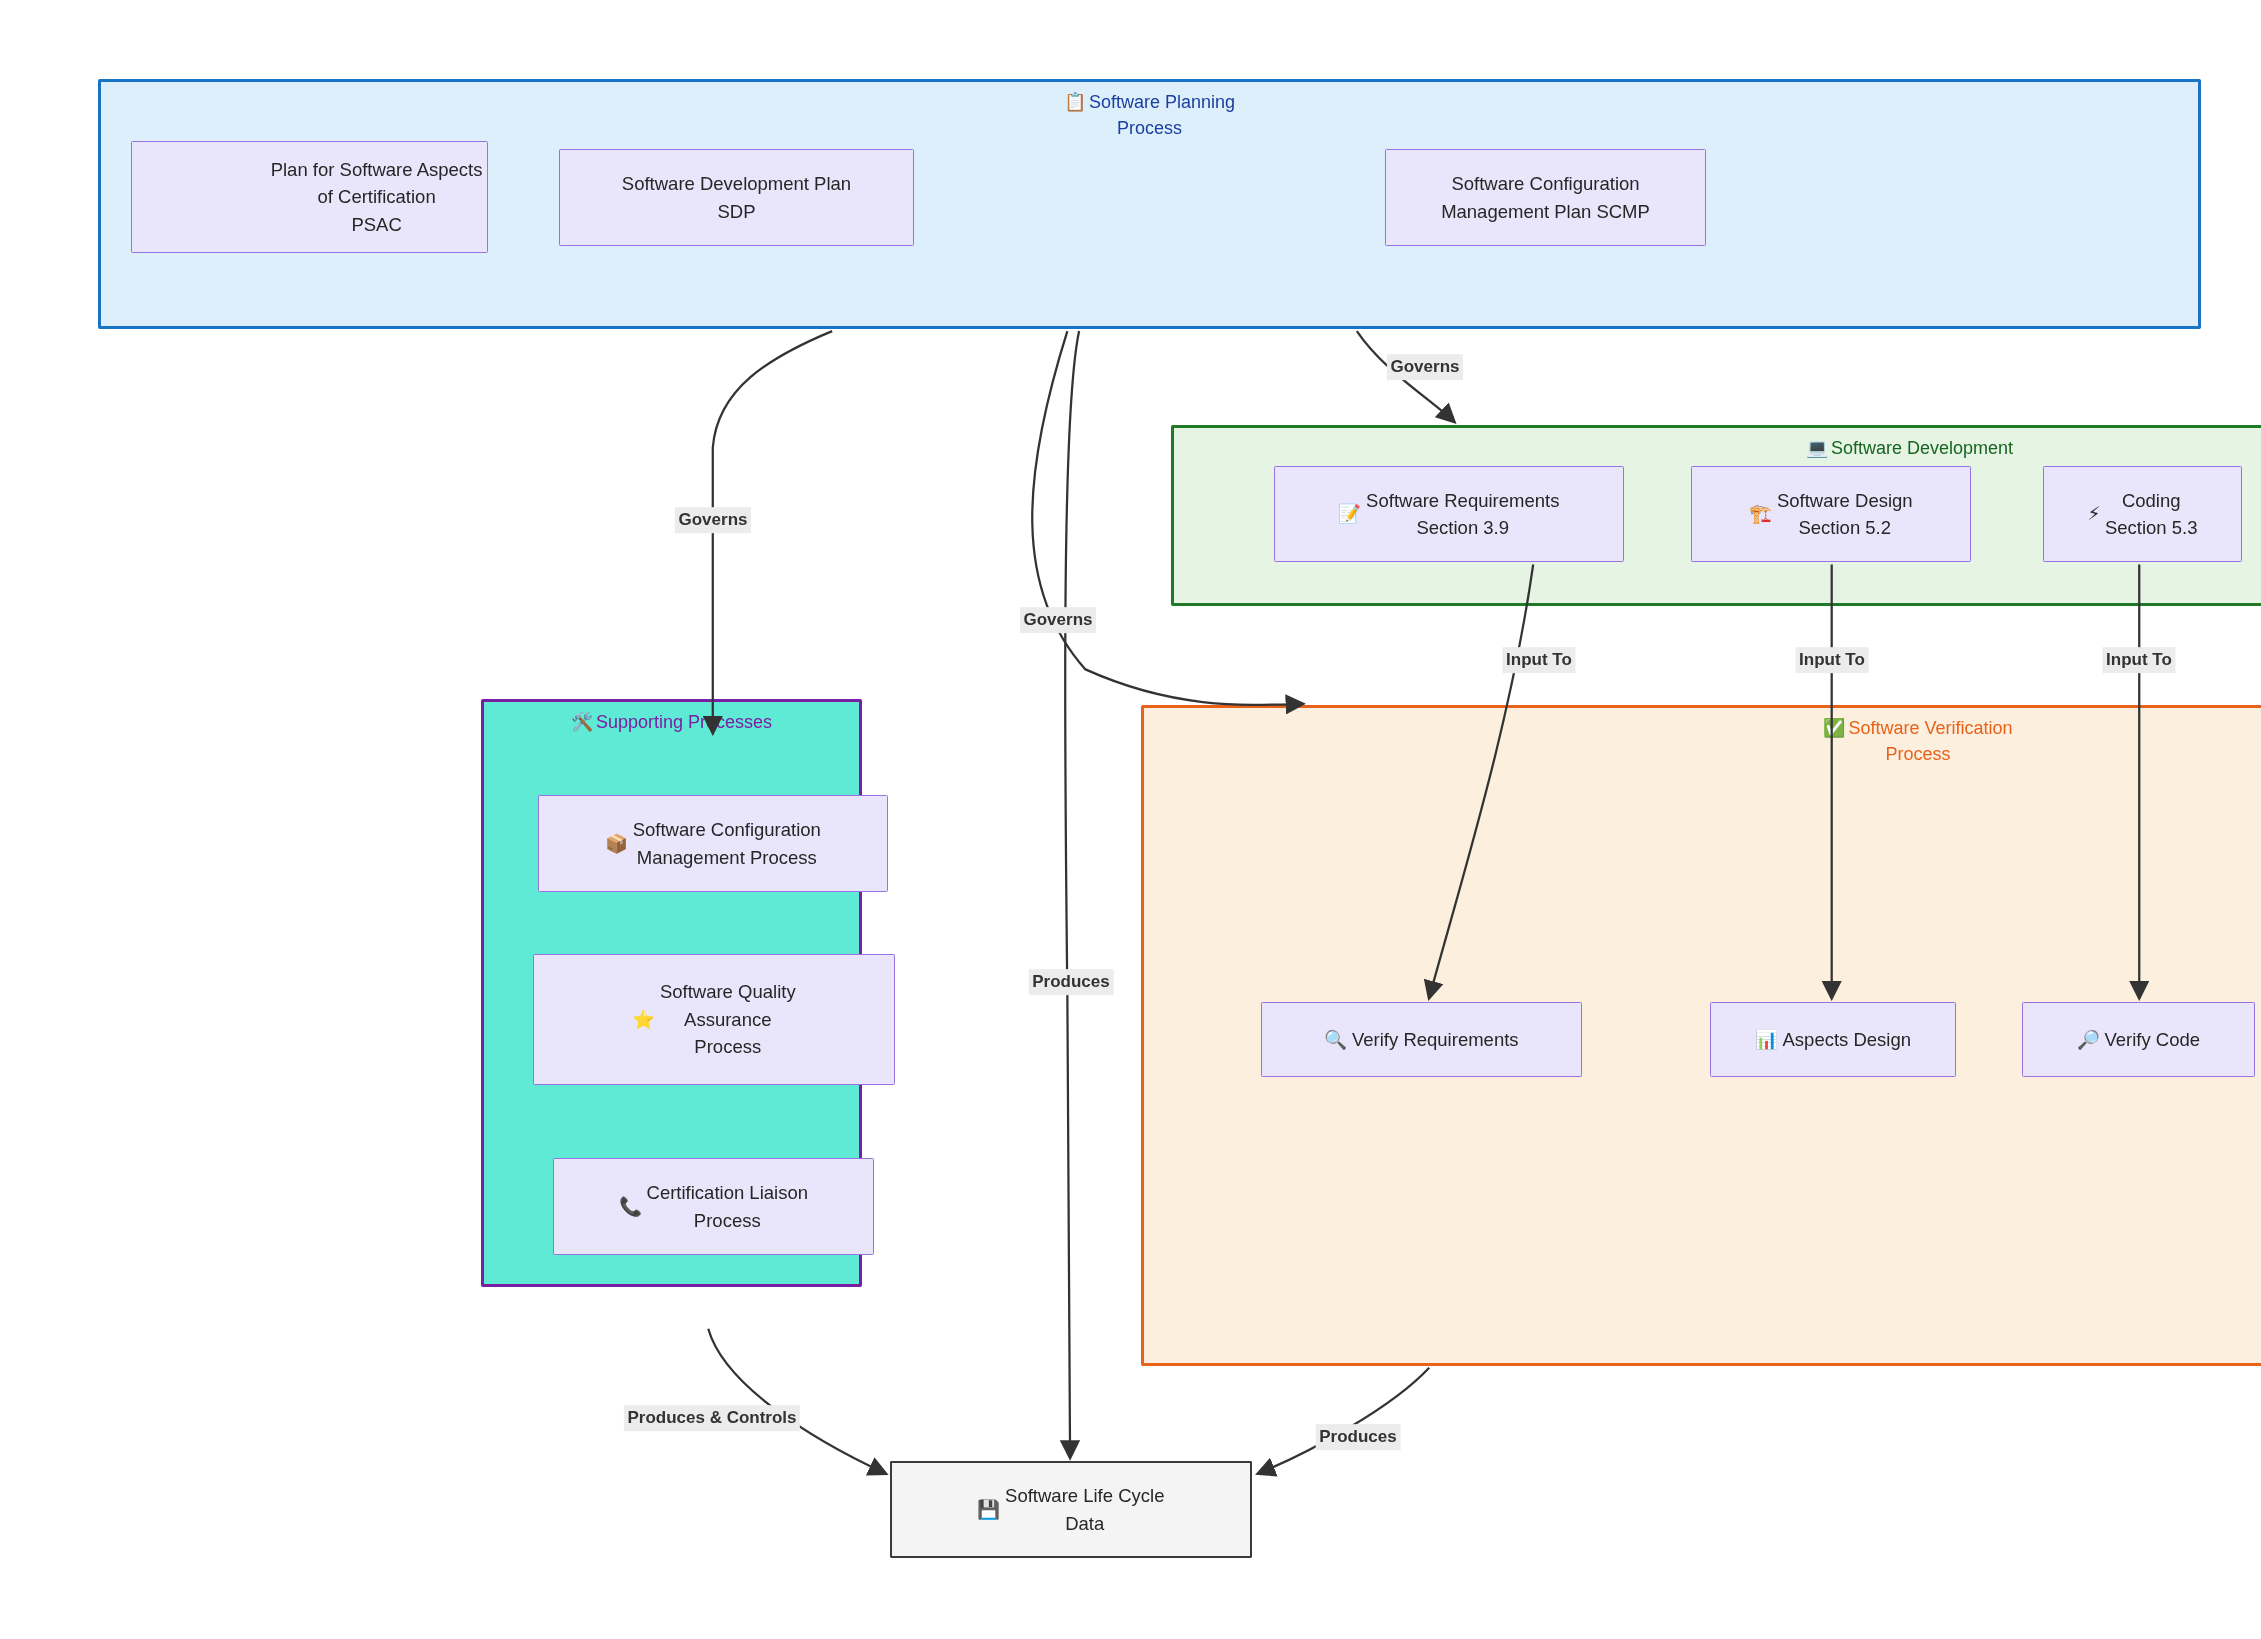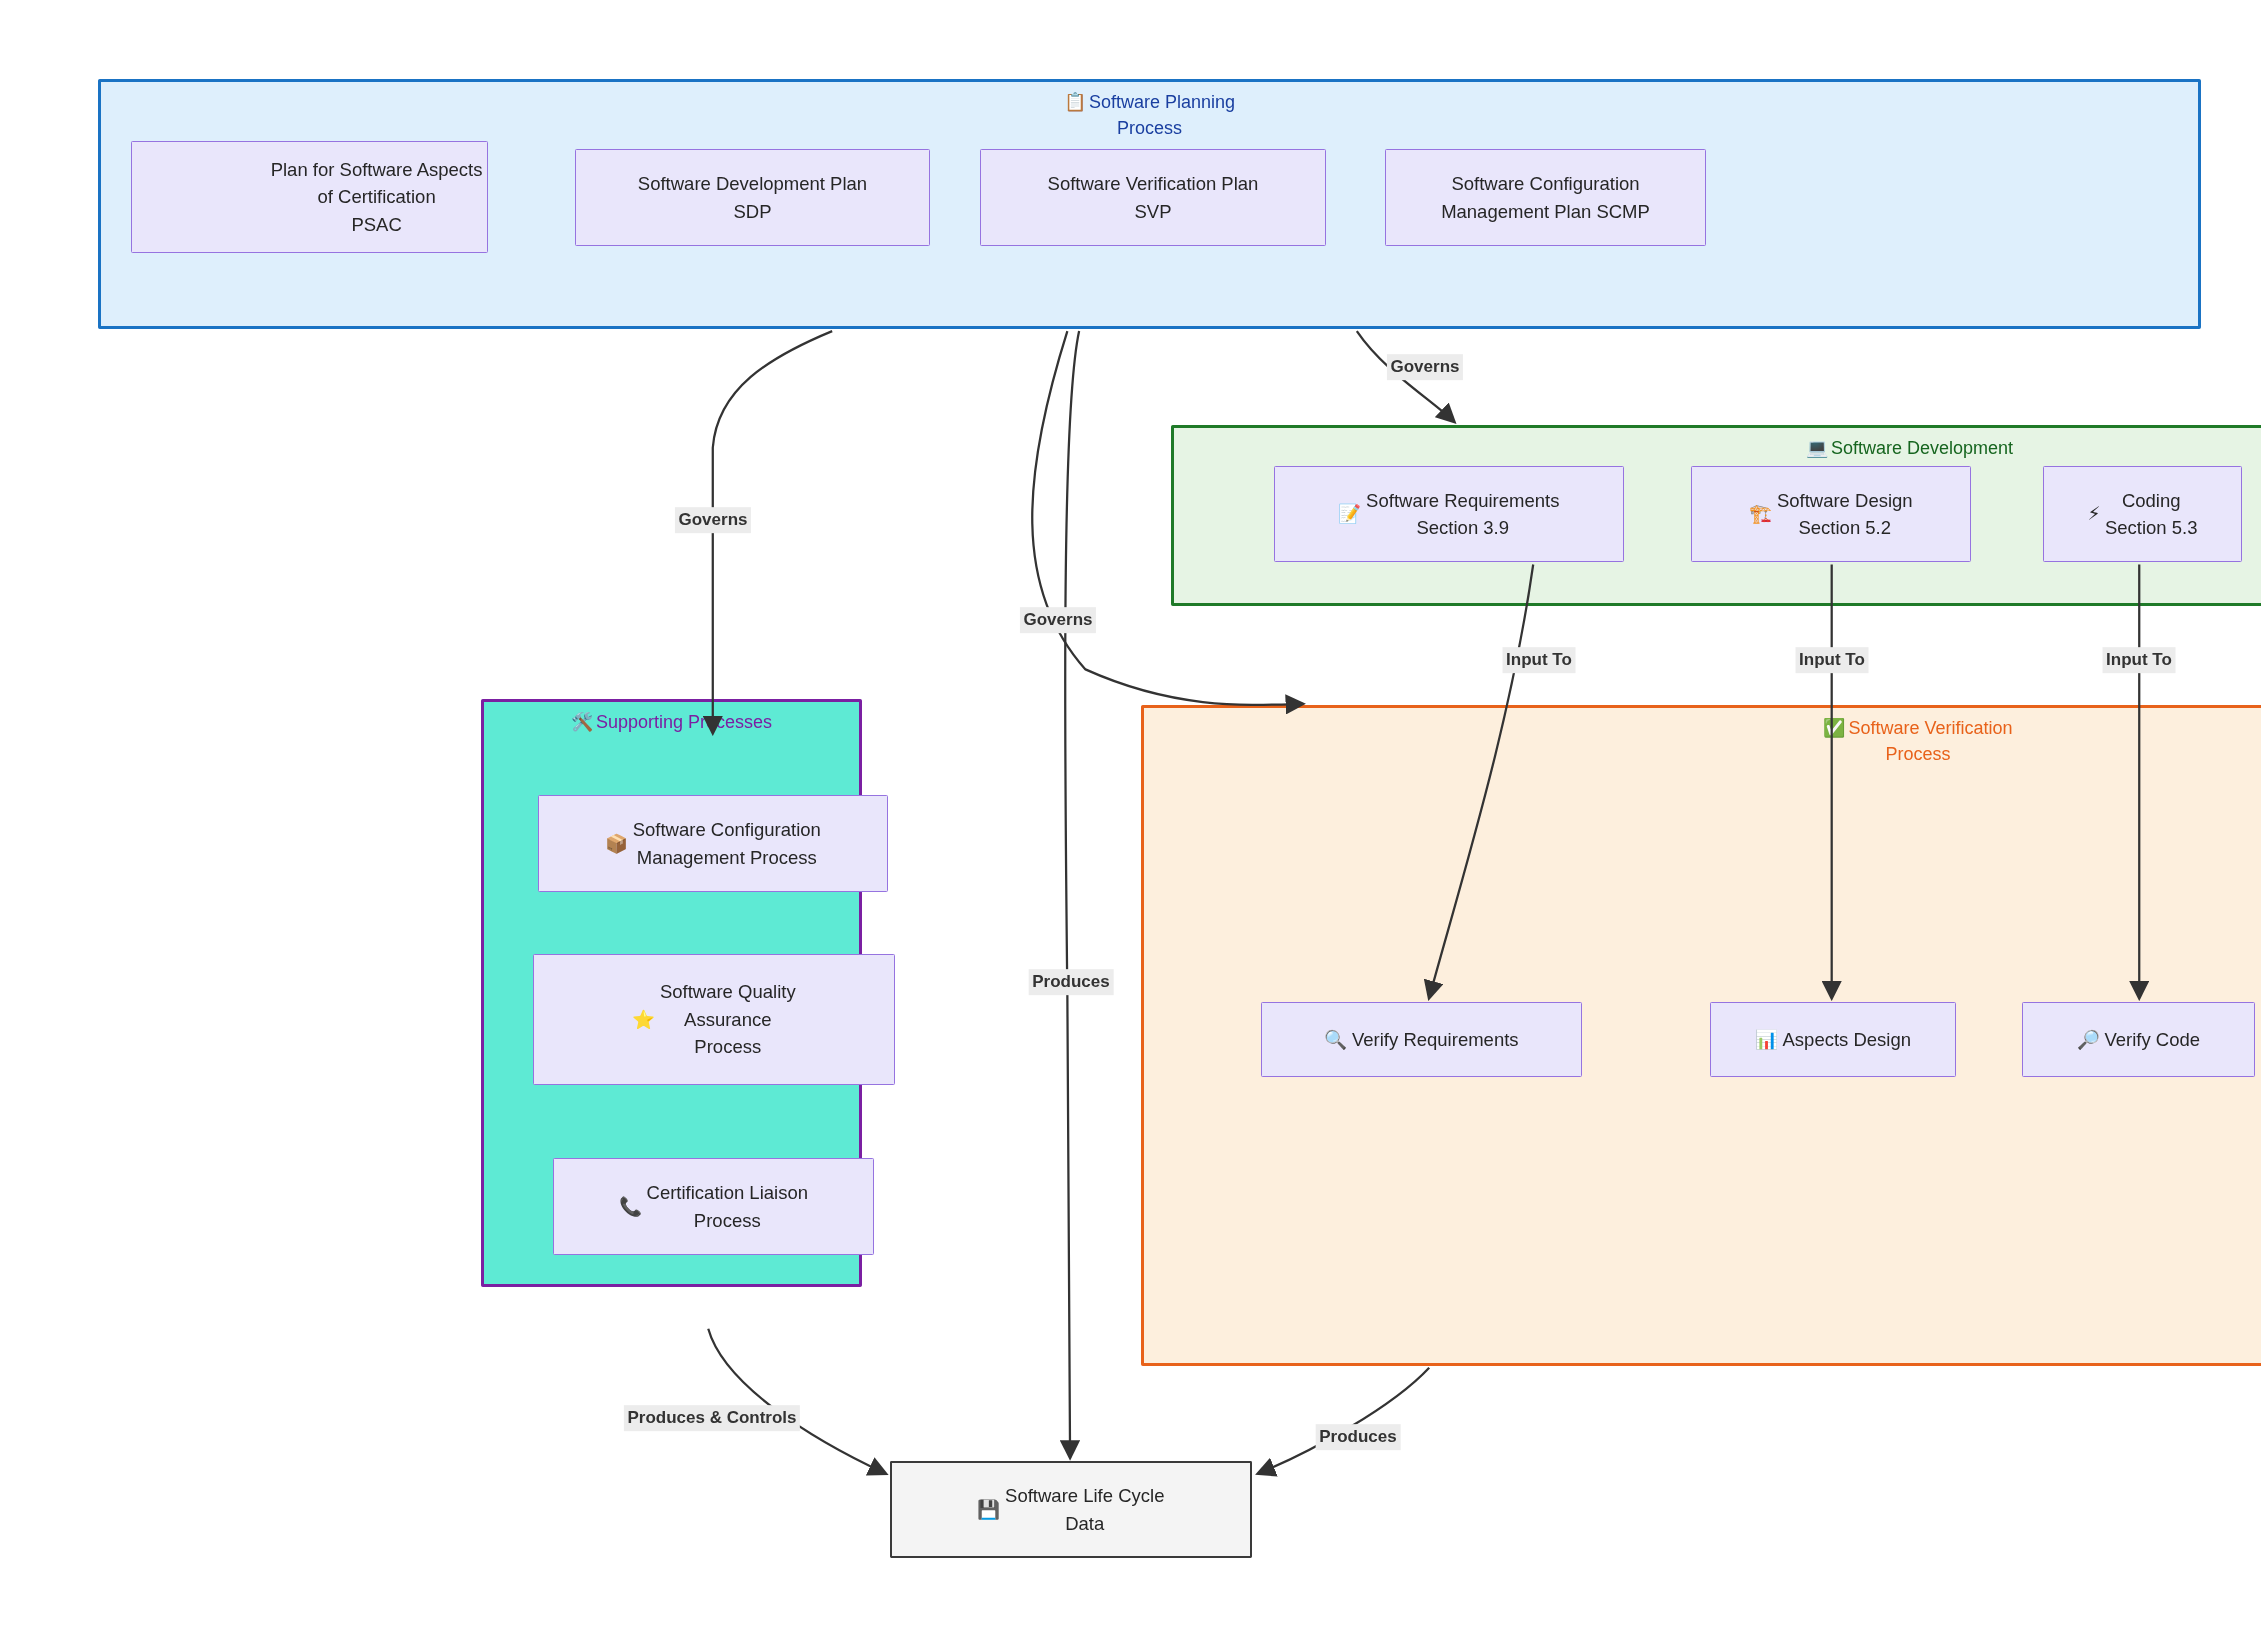--- a/index.html
+++ b/index.html
@@ -53,29 +53,25 @@
     <div class="cluster-title"><span class="emo">📋</span><span>Software Planning
 Process</span></div>
   </div>
 
   <div class="node" style="left:131px;top:141px;width:357px;height:112px;justify-content:flex-end;">
     <span>Plan for Software Aspects
 of Certification
 PSAC</span>
   </div>
 
-  <div class="node" style="left:559px;top:149px;width:355px;height:97px;margin-left:16px;">
+  <div class="node" style="left:559px;top:149px;width:355px;height:97px;">
     <span>Software Development Plan
 SDP</span>
   </div>
 
-  <div class="node" style="left:980px;top:149px;width:346px;height:97px;">
-    <span>Software Verification Plan
-SVP</span>
-  </div>
 
   <div class="node" style="left:1385px;top:149px;width:321px;height:97px;">
     <span>Software Configuration
 Management Plan SCMP</span>
   </div>
 
 
   <div class="cluster" id="cluster-development">
     <div class="cluster-title"><span class="emo">💻</span><span>Software Development</span></div>
   </div>

